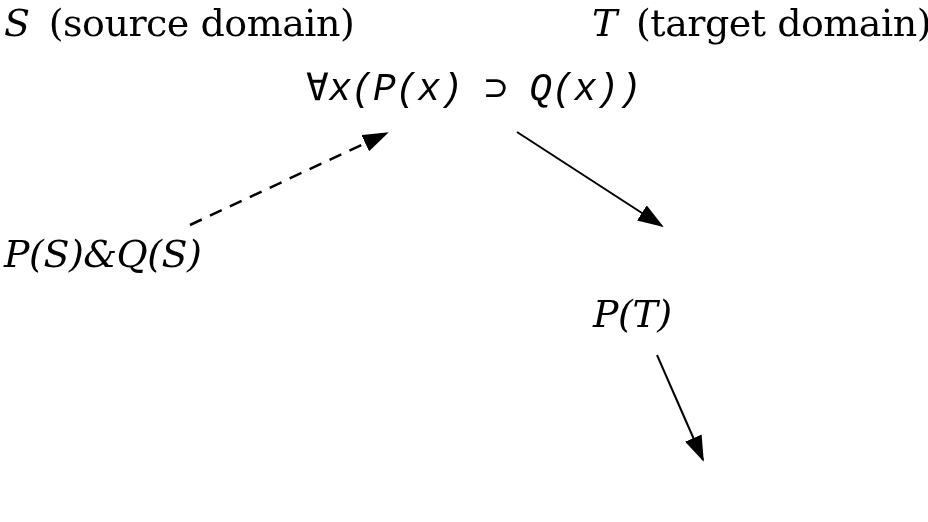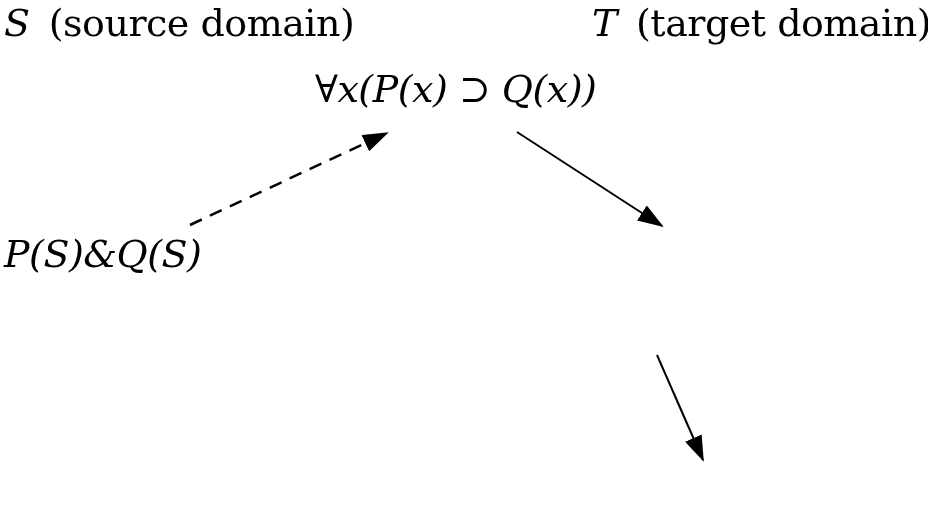--- a/index.html
+++ b/index.html
@@ -68,20 +68,21 @@
   <div class="node domain-label" style="left:4px; top:2px;">
     <span class="sym">S</span>
     <span class="desc">(source domain)</span>
   </div>
 
   <div class="node domain-label" style="left:592px; top:2px;">
     <span class="sym">T</span>
     <span class="desc">(target domain)</span>
   </div>
 
-  <div class="node" style="left:315px; top:68px;">∀x(P(x) ⊃ Q(x))</div>
+  <div class="node" style="left:306px; top:68px;font-family:Liberation Mono, monospace;">∀x(P(x) ⊃ Q(x))</div>
 
   <div class="node" style="left:4px; top:233px;">P(S)&amp;Q(S)</div>
 
 
+  <div class="node" style="left:593px; top:293px;">P(T)</div>
 
 
 </div>
 
 </body></html>

